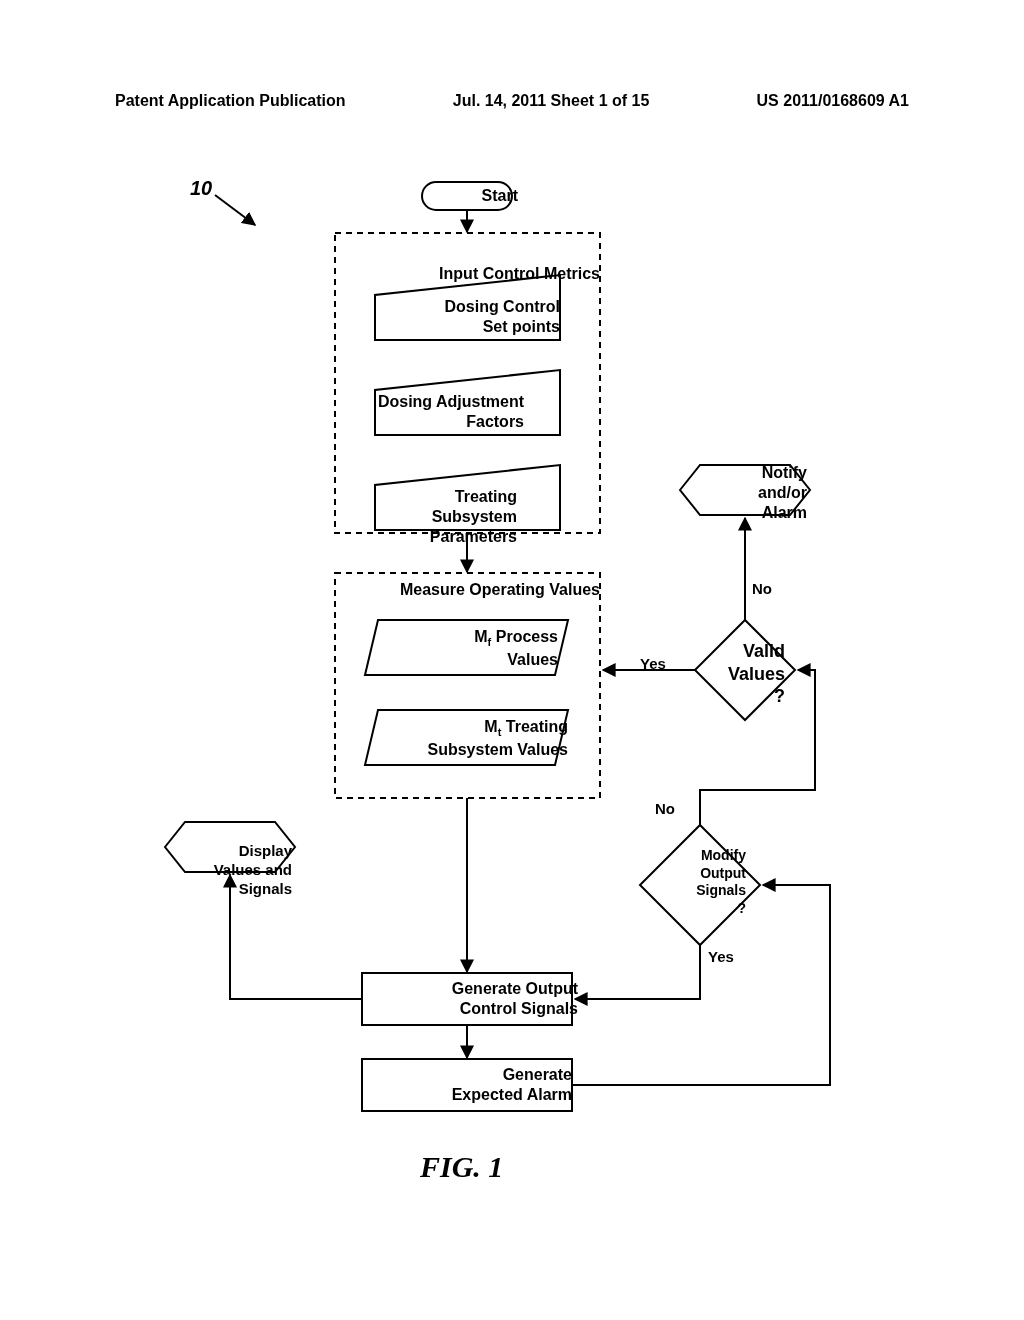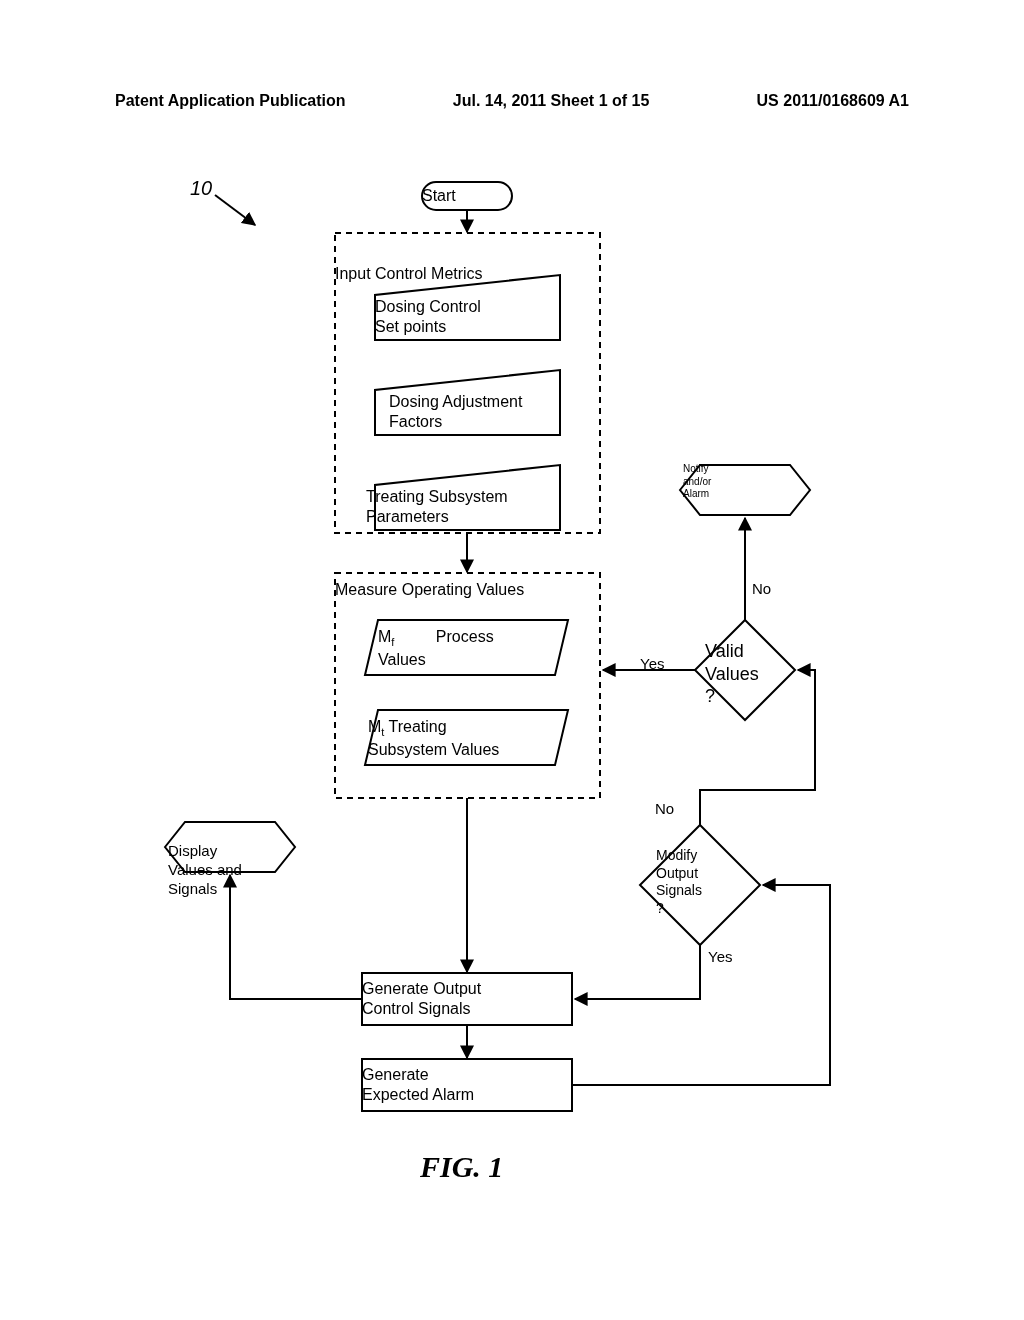--- a/index.html
+++ b/index.html
@@ -21,23 +21,23 @@
     font-weight: bold;
     font-size: 16px;
   }
   .canvas {
     position: absolute;
     top: 0; left: 0;
     width: 1024px; height: 1320px;
   }
   .label {
     position: absolute;
-    text-align: left;
+    text-align: right;
     font-size: 16px;
-    font-weight: normal;
+    font-weight: bold;
     line-height: 1.25;
   }
   .sub { font-size: 11px; vertical-align: sub; }
   .fig-label {
     position: absolute;
     font-family: 'Times New Roman', serif;
     font-style: italic;
     font-size: 30px;
     font-weight: bold;
   }
@@ -109,45 +109,45 @@
 
 </svg>
 
 <div class="label" style="left:190px; top:176px; font-style:italic; font-size:20px;">10</div>
 
 <div class="label" style="left:422px; top:186px; width:96px;">Start</div>
 
 <div class="label" style="left:335px; top:240px; width:265px;margin-top:24px;">Input Control Metrics</div>
 <div class="label" style="left:375px; top:297px; width:185px; white-space:pre-line;">Dosing Control
 Set points</div>
-<div class="label" style="left:389px; top:392px; width:163px; white-space:pre-line;">Dosing Adjustment
+<div class="label" style="left:361px; top:392px; width:163px; white-space:pre-line;">Dosing Adjustment
 Factors</div>
 <div class="label" style="left:366px; top:487px; width:151px; white-space:pre-line;">Treating Subsystem
 Parameters</div>
 
 <div class="label" style="left:335px; top:580px; width:265px;">Measure Operating Values</div>
 
 <div class="label" style="left:378px; top:627px; width:180px;">
-  <span>M</span><span class="sub">f</span><span style="white-space:pre-line;margin-left:37px;">  Process
+  <span>M</span><span class="sub">f</span><span style="white-space:pre-line;">  Process
 Values</span>
 </div>
 <div class="label" style="left:368px; top:717px; width:200px;">
   <span>M</span><span class="sub">t</span><span style="white-space:pre-line;">  Treating
 Subsystem Values</span>
 </div>
 
 <div class="label" style="left:362px; top:979px; width:216px; white-space:pre-line;">Generate Output
 Control Signals</div>
 <div class="label" style="left:362px; top:1065px; width:210px; white-space:pre-line;">Generate
 Expected Alarm</div>
 
 <div class="label" style="left:168px; top:820px; width:124px; white-space:pre-line; font-size:15px;margin-top:22px;">Display
 Values and
 Signals</div>
-<div class="label" style="left:683px; top:463px; width:124px; white-space:pre-line; font-size:10px;">Notify
+<div class="label" style="left:683px; top:463px; width:124px; white-space:pre-line; font-size:16px;">Notify
 and/or
 Alarm</div>
 
 <div class="label" style="left:705px; top:640px; width:80px; white-space:pre-line; font-size:18px;">Valid
 Values
 ?</div>
 <div class="label" style="left:656px; top:847px; width:90px; white-space:pre-line; font-size:14px;">Modify
 Output
 Signals
 ?</div>

